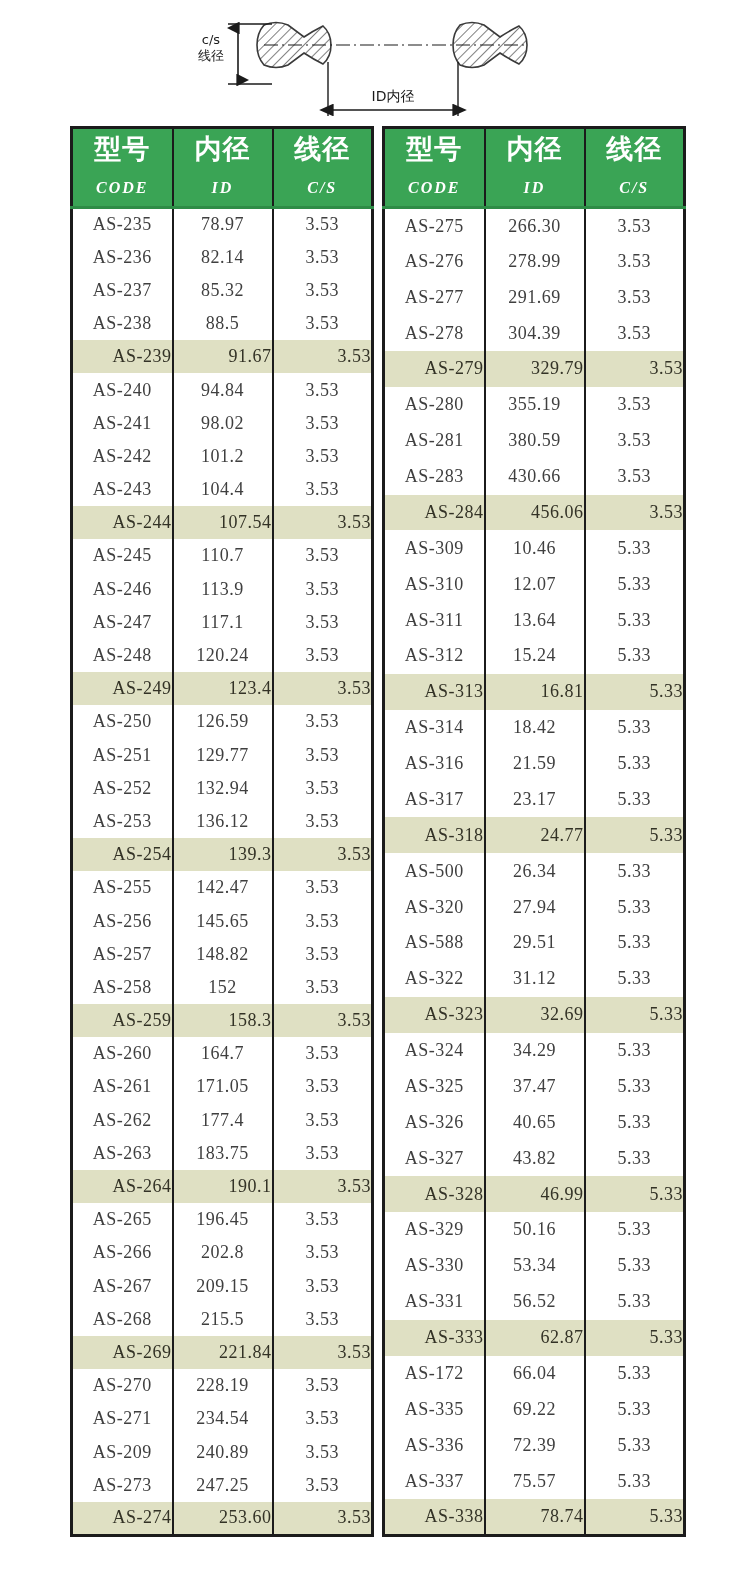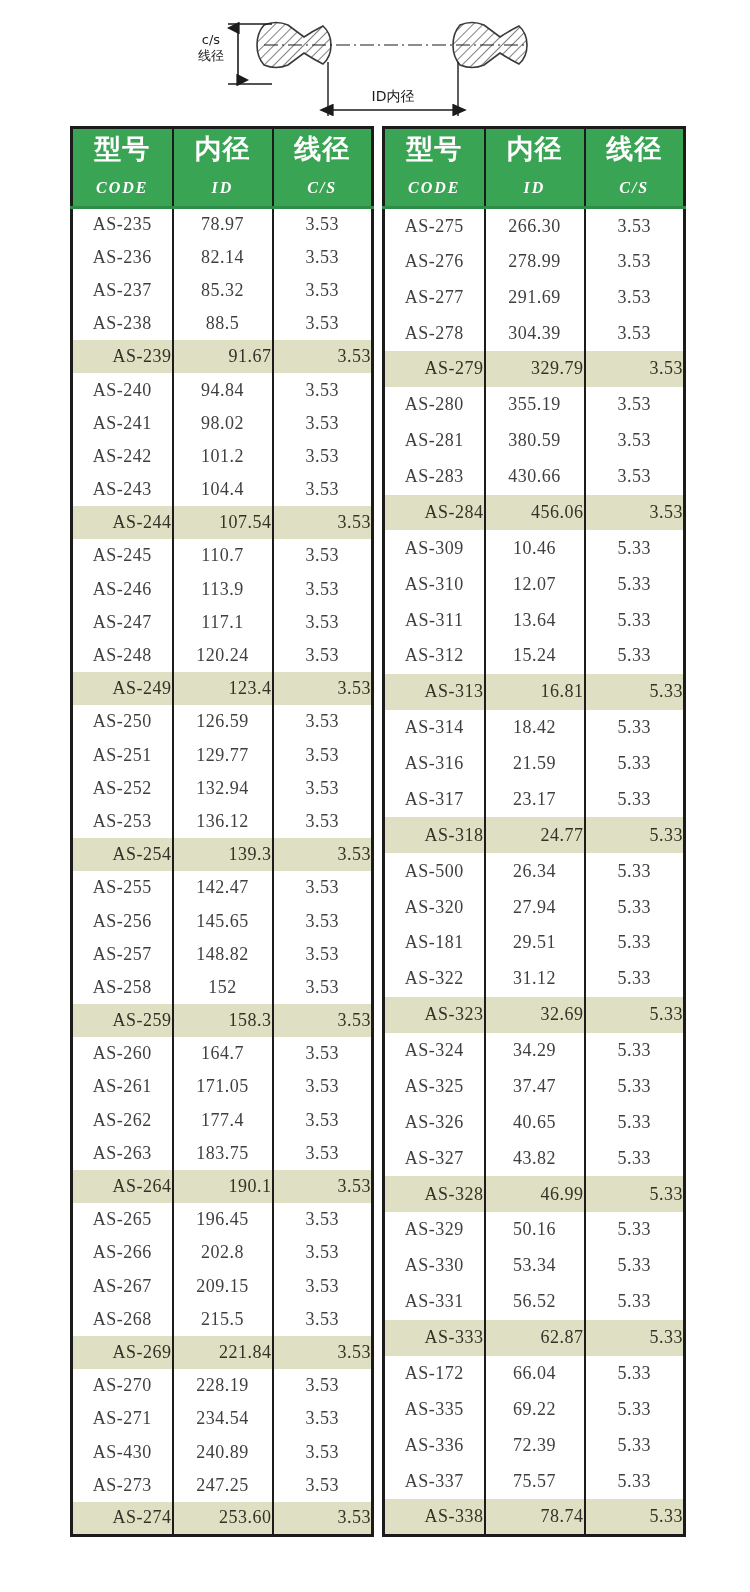--- a/index.html
+++ b/index.html
@@ -339,21 +339,21 @@
           <td class="code">AS-270</td>
           <td class="id">228.19</td>
           <td class="cs">3.53</td>
         </tr>
         <tr>
           <td class="code">AS-271</td>
           <td class="id">234.54</td>
           <td class="cs">3.53</td>
         </tr>
         <tr>
-          <td class="code">AS-430</td>
+          <td class="code">AS-209</td>
           <td class="id">240.89</td>
           <td class="cs">3.53</td>
         </tr>
         <tr>
           <td class="code">AS-273</td>
           <td class="id">247.25</td>
           <td class="cs">3.53</td>
         </tr>
         <tr class="hl">
           <td class="code">AS-274</td>
@@ -476,21 +476,21 @@
           <td class="code">AS-500</td>
           <td class="id">26.34</td>
           <td class="cs">5.33</td>
         </tr>
         <tr>
           <td class="code">AS-320</td>
           <td class="id">27.94</td>
           <td class="cs">5.33</td>
         </tr>
         <tr>
-          <td class="code">AS-181</td>
+          <td class="code">AS-588</td>
           <td class="id">29.51</td>
           <td class="cs">5.33</td>
         </tr>
         <tr>
           <td class="code">AS-322</td>
           <td class="id">31.12</td>
           <td class="cs">5.33</td>
         </tr>
         <tr class="hl">
           <td class="code">AS-323</td>

